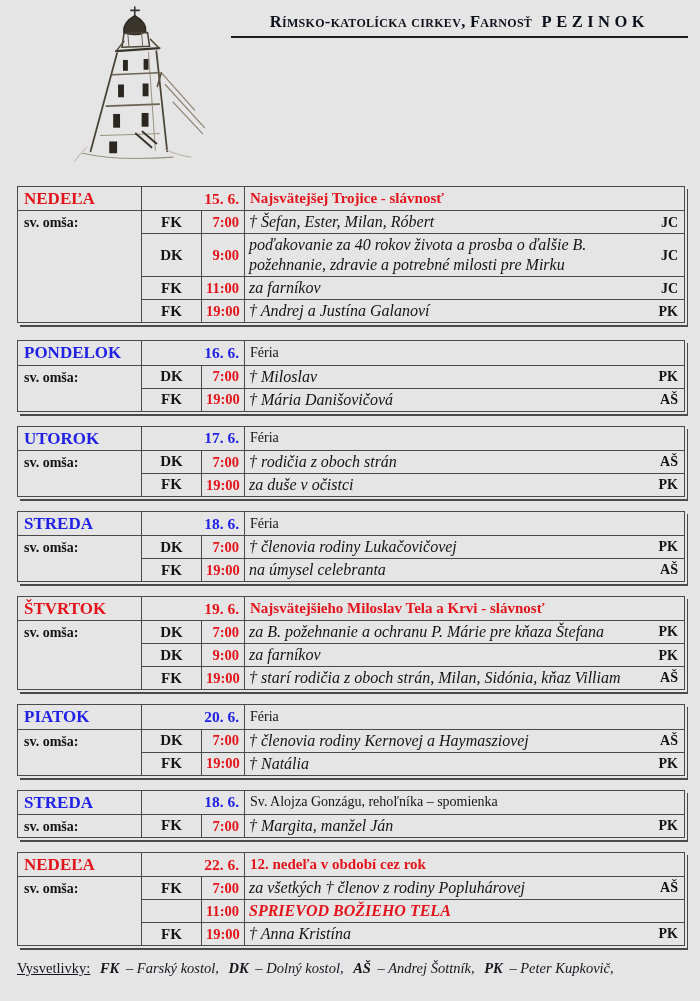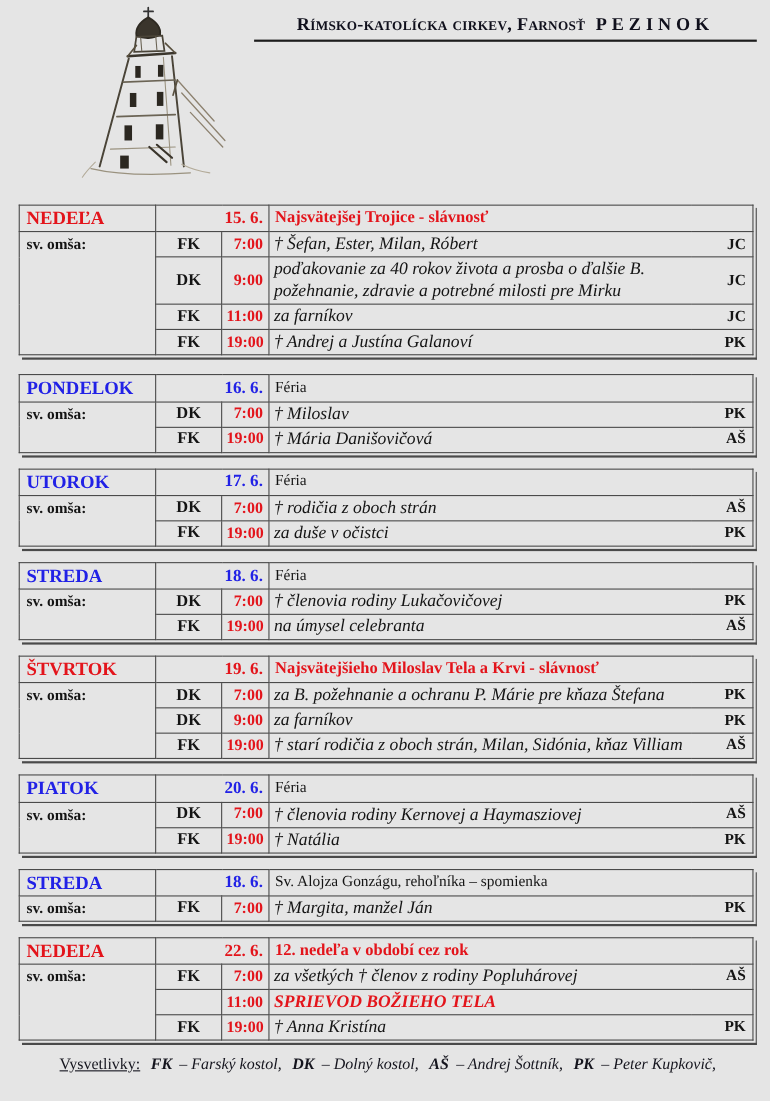--- a/index.html
+++ b/index.html
@@ -47,21 +47,21 @@
   td.label{font-size:14px;font-weight:bold;vertical-align:top;padding:3px 4px 0 6px}
   td.church{font-size:15px;font-weight:bold;text-align:center}
   td.time{font-size:14.5px;font-weight:bold;color:var(--red);text-align:right;padding-right:5px;white-space:nowrap}
   td.intent{font-size:16px;font-style:italic;padding:1px 2px 1px 4px;border-right:none}
   td.intent.hl{color:var(--red);font-weight:bold}
   td.celebrant{font-size:14px;font-weight:bold;text-align:right;padding-right:6px;border-left:none}
   tr.top td.church, tr.top td.celebrant{vertical-align:top;padding-top:2px}
   .acc-red{color:var(--red)}
   .acc-blue{color:var(--blue)}
   
-  .legend{margin-top:6px;font-size:14.5px;text-align:center;color:#15151e;white-space:nowrap}
+  .legend{margin-top:6px;font-size:14.5px;text-align:left;color:#15151e;white-space:nowrap}
   .legend-label{text-decoration:underline;font-style:normal}
   .legend .abbr{font-style:italic;font-weight:bold;margin-left:6px}
   .legend .desc{font-style:italic;margin-left:3px}
 </style>
 </head>
 <body>
 
 <div class="page">
 
   <header class="masthead">

